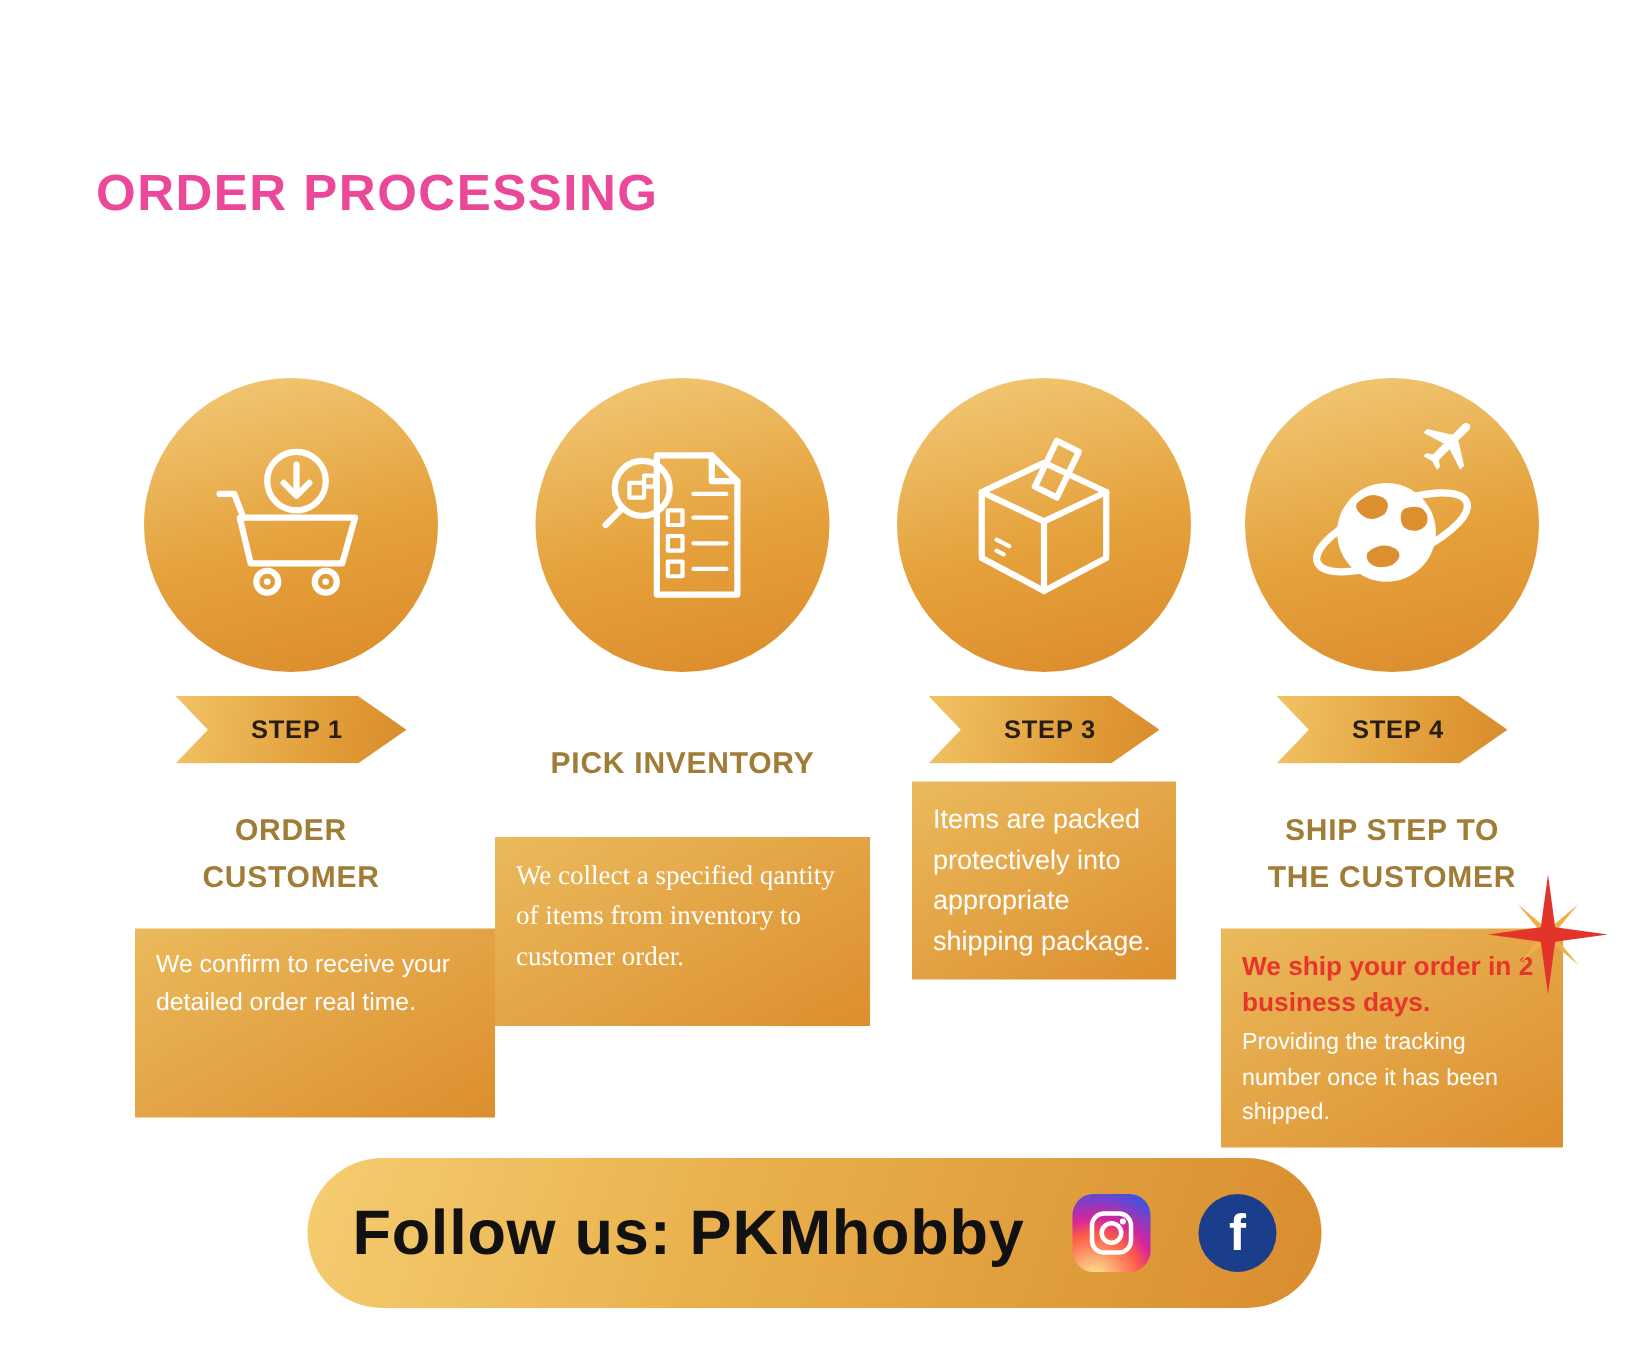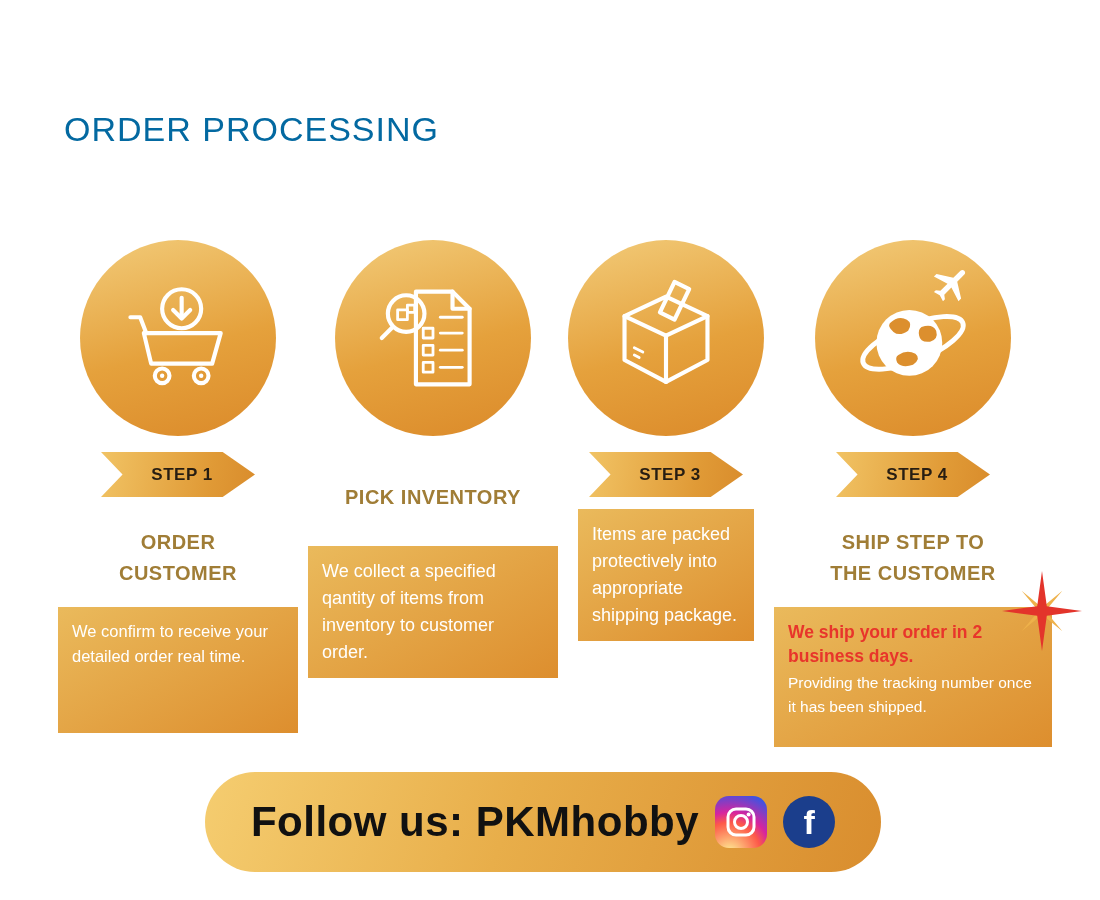--- a/index.html
+++ b/index.html
@@ -8,24 +8,24 @@
     font-family:"Liberation Sans","DejaVu Sans",sans-serif; overflow:hidden;
   }
   .page { position:absolute; inset:0; }
 
   .brand {
     position:absolute; left:64px; top:40px;
     font-size:43px; font-weight:800; letter-spacing:2px; color:#9a7a33;
   }
   .title {
     position:absolute; left:64px; top:110px;
-    font-size:34px; font-weight:400; letter-spacing:1px; color:#0369a1;
-  }
-
-  .steps { position:absolute; left:58px; top:240px; width:986px; display:flex; gap:10px; }
+    font-size:34px; font-weight:700; letter-spacing:1px; color:#ec4899;
+  }
+
+  .steps { position:absolute; left:58px; top:252px; width:986px; display:flex; }
   .step { flex:1; display:flex; flex-direction:column; align-items:center; position:relative; }
 
   .circle {
     width:196px; height:196px; border-radius:50%;
     background:linear-gradient(165deg,#f2cb79 0%,#e5a13c 55%,#db8a2a 100%);
     display:flex; align-items:center; justify-content:center; position:relative;
   }
   .circle svg { width:122px; height:122px; overflow:visible; }
 
   .badge {
@@ -43,37 +43,37 @@
     color:#a07d36; text-align:center;
     display:flex; align-items:center; justify-content:center;
   }
 
   .desc-box {
     margin-top:12px; position:relative;
     background:linear-gradient(150deg,#eaba5c,#dd8e2e);
     color:#ffffff; line-height:1.5; padding:12px 14px; box-sizing:border-box;
     text-align:left; min-height:126px;
   }
-  .step:nth-child(1) .desc-box { width:240px; font-size:16.5px; }
-  .step:nth-child(2) .desc-box { width:250px; font-size:18px; }
+  .step:nth-child(1) .desc-box { width:240px; font-size:16.5px;margin-left:32px; }
+  .step:nth-child(2) .desc-box { width:250px; font-size:18px;font-family:Liberation Serif, serif; }
   .step:nth-child(3) .desc-box { width:176px; font-size:18px; }
-  .step:nth-child(4) .desc-box { width:278px; font-size:15.5px; min-height:140px; padding-top:14px; }
+  .step:nth-child(4) .desc-box { width:228px; font-size:15.5px; min-height:140px; padding-top:14px; }
 
   .desc-bold {
     display:block; color:#e8352b; font-weight:800; font-size:17.5px;
     line-height:1.35; margin-bottom:3px;
   }
 
   .star { position:absolute; top:-36px; right:-30px; width:80px; height:80px; }
 
   .footer-pill {
     position:absolute; left:205px; top:772px; width:676px; height:100px;
     border-radius:60px;
     background:linear-gradient(110deg,#f5cd70,#e8ae4a 45%,#d98d2e);
-    display:flex; align-items:center; justify-content:center; gap:16px;
+    display:flex; align-items:center; justify-content:center; gap:32px;
   }
   .footer-text { font-size:42px; font-weight:800; color:#111111; letter-spacing:.5px; }
   .ig-icon {
     width:52px; height:52px; border-radius:14px;
     background:radial-gradient(circle at 28% 110%,#fdf497 0%,#fd5949 45%,#d6249f 60%,#285AEB 95%);
     display:flex; align-items:center; justify-content:center;
   }
   .fb-icon {
     width:52px; height:52px; border-radius:50%; background:#1b3e8c;
     color:#ffffff; display:flex; align-items:center; justify-content:center;

